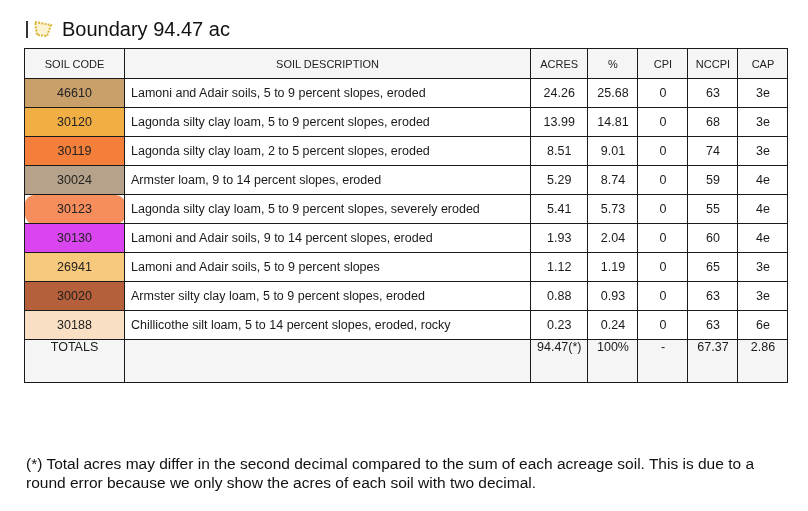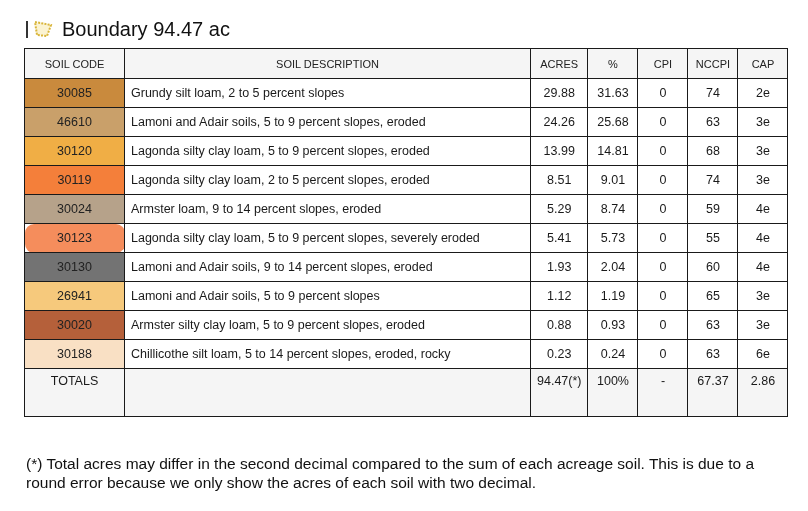--- a/index.html
+++ b/index.html
@@ -23,21 +23,21 @@
     border: 1px solid #1a1a1a; padding: 0 6px; height: 28px;
     overflow: hidden; white-space: nowrap;
   }
   table.soils th {
     background: #f5f5f5; font-weight: normal; font-size: 11px; height: 29px;
     color: #222;
   }
   td.code { text-align: center; color: #222; }
   td.desc { text-align: left; padding-left: 8px; }
   td.num { text-align: center; }
-  tr.totals td { background: #f5f5f5; height: 42px; vertical-align: top; padding-top: 5px; }
+  tr.totals td { background: #f5f5f5; height: 42px; vertical-align: top; }
   tr.totals td.acres-total { white-space: normal; line-height: 15px; }
   .footnote {
     position: absolute; left: 26px; top: 414px; width: 760px;
     font-size: 15.5px; line-height: 19px; color: #111; margin-top: 40px;
   }
 </style>
 </head>
 <body>
 
 <div class="title-row">
@@ -64,29 +64,20 @@
       <th>SOIL DESCRIPTION</th>
       <th>ACRES</th>
       <th>%</th>
       <th>CPI</th>
       <th>NCCPI</th>
       <th>CAP</th>
     </tr>
   </thead>
   <tbody id="soil-rows">
 
-  <tr>
-        <td class="code" style="background: rgb(201, 138, 61);">30085</td>
-        <td class="desc">Grundy silt loam, 2 to 5 percent slopes</td>
-        <td class="num">29.88</td>
-        <td class="num">31.63</td>
-        <td class="num">0</td>
-        <td class="num">74</td>
-        <td class="num">2e</td>
-      </tr>
       <tr>
         <td class="code" style="background: rgb(201, 160, 106);">46610</td>
         <td class="desc">Lamoni and Adair soils, 5 to 9 percent slopes, eroded</td>
         <td class="num">24.26</td>
         <td class="num">25.68</td>
         <td class="num">0</td>
         <td class="num">63</td>
         <td class="num">3e</td>
       </tr>
       <tr>
@@ -119,21 +110,21 @@
       <tr>
         <td class="code" style="background: rgb(245, 141, 92); border-radius: 9px;">30123</td>
         <td class="desc">Lagonda silty clay loam, 5 to 9 percent slopes, severely eroded</td>
         <td class="num">5.41</td>
         <td class="num">5.73</td>
         <td class="num">0</td>
         <td class="num">55</td>
         <td class="num">4e</td>
       </tr>
       <tr>
-        <td class="code" style="background: #737373;">30130</td>
+        <td class="code" style="background: #d946ef;">30130</td>
         <td class="desc">Lamoni and Adair soils, 9 to 14 percent slopes, eroded</td>
         <td class="num">1.93</td>
         <td class="num">2.04</td>
         <td class="num">0</td>
         <td class="num">60</td>
         <td class="num">4e</td>
       </tr>
       <tr>
         <td class="code" style="background: rgb(246, 201, 124);">26941</td>
         <td class="desc">Lamoni and Adair soils, 5 to 9 percent slopes</td>

